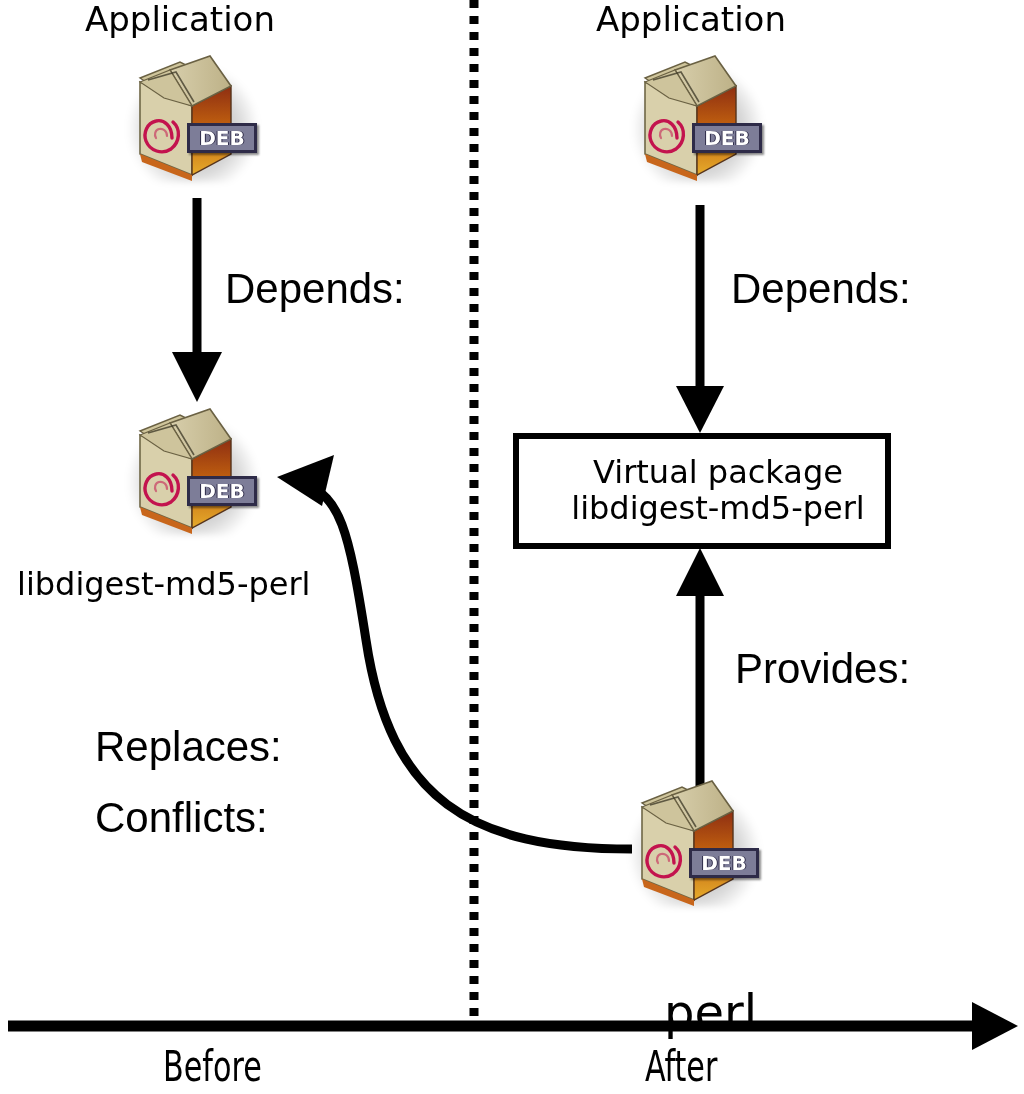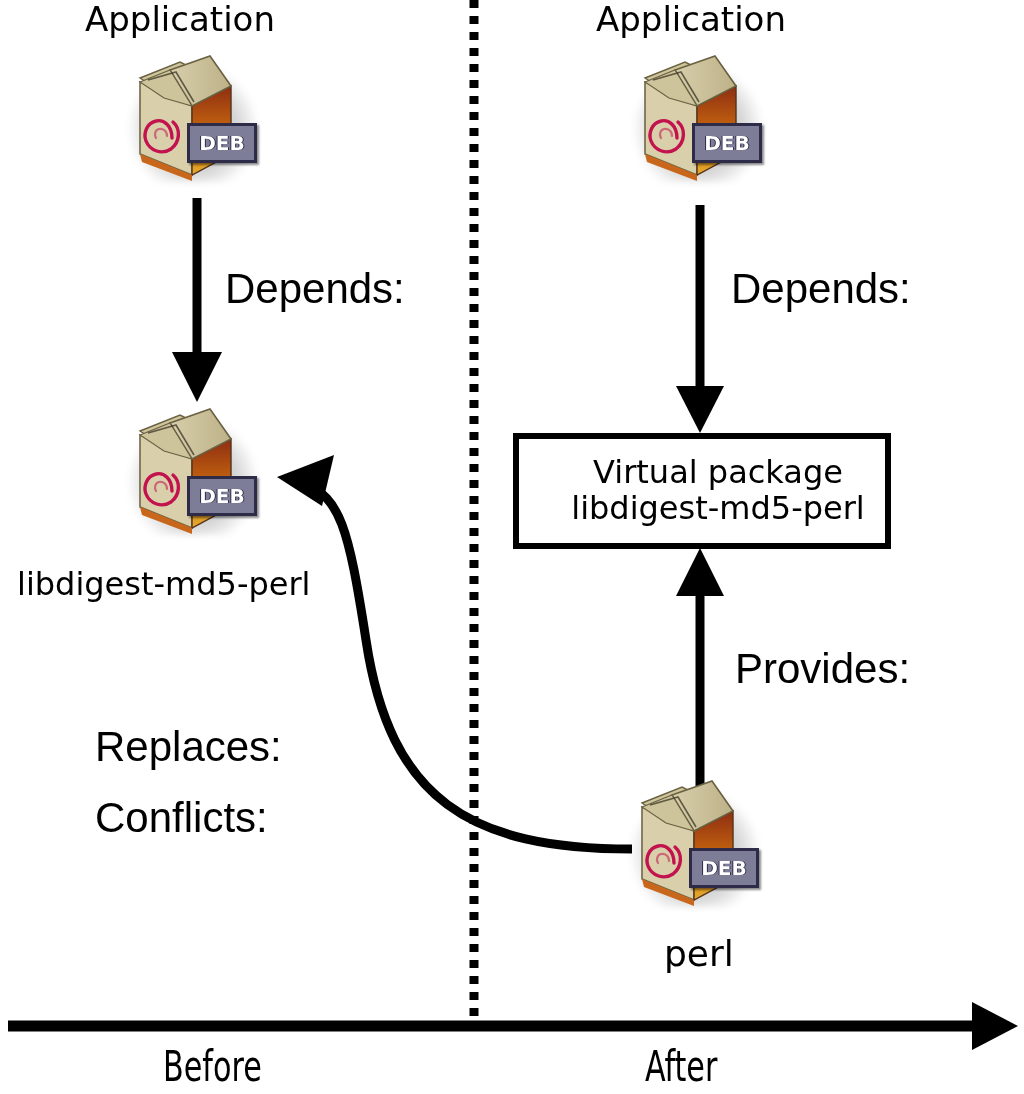--- a/index.html
+++ b/index.html
@@ -57,21 +57,21 @@
     position: absolute;
     left: 10px; top: 14px;
     width: 130px; height: 118px;
     background: radial-gradient(ellipse at 50% 55%, rgba(0,0,0,0.30) 0%, rgba(0,0,0,0.16) 48%, rgba(0,0,0,0) 72%);
     filter: blur(3px);
   }
   .deb-icon svg { position: absolute; left: 0; top: 0; }
   .deb-badge {
     position: absolute;
     left: 69px; top: 73px;
-    width: 70px; height: 40px;
+    width: 70px; height: 30px;
     background: #2e2b48;
     border: 3px solid #2e2b48;
     box-shadow: 2px 2px 2px rgba(0,0,0,0.45);
     display: flex;
     align-items: center;
     justify-content: center;
   }
   .deb-badge .inner {
     width: 100%; height: 100%;
     background: #7d7d98;
@@ -307,19 +307,19 @@
         </g>
       </g>
     </svg>
     <div class="deb-badge">
       <div class="inner">
           <span>DEB</span>
         </div>
     </div>
   </div>
 
-  <div class="txt sans" style="left:664px; top:936px; font-size:36px;">perl</div>
+  <div class="txt sans" style="left:664px; top:988px; font-size:48px;">perl</div>
 
   <div class="txt cond" style="left:163px; top:1046px; font-size:42px;">Before</div>
 
   <div class="txt cond" style="left:645px; top:1046px; font-size:42px;">After</div>
 
 </div>
 
 </body></html>

